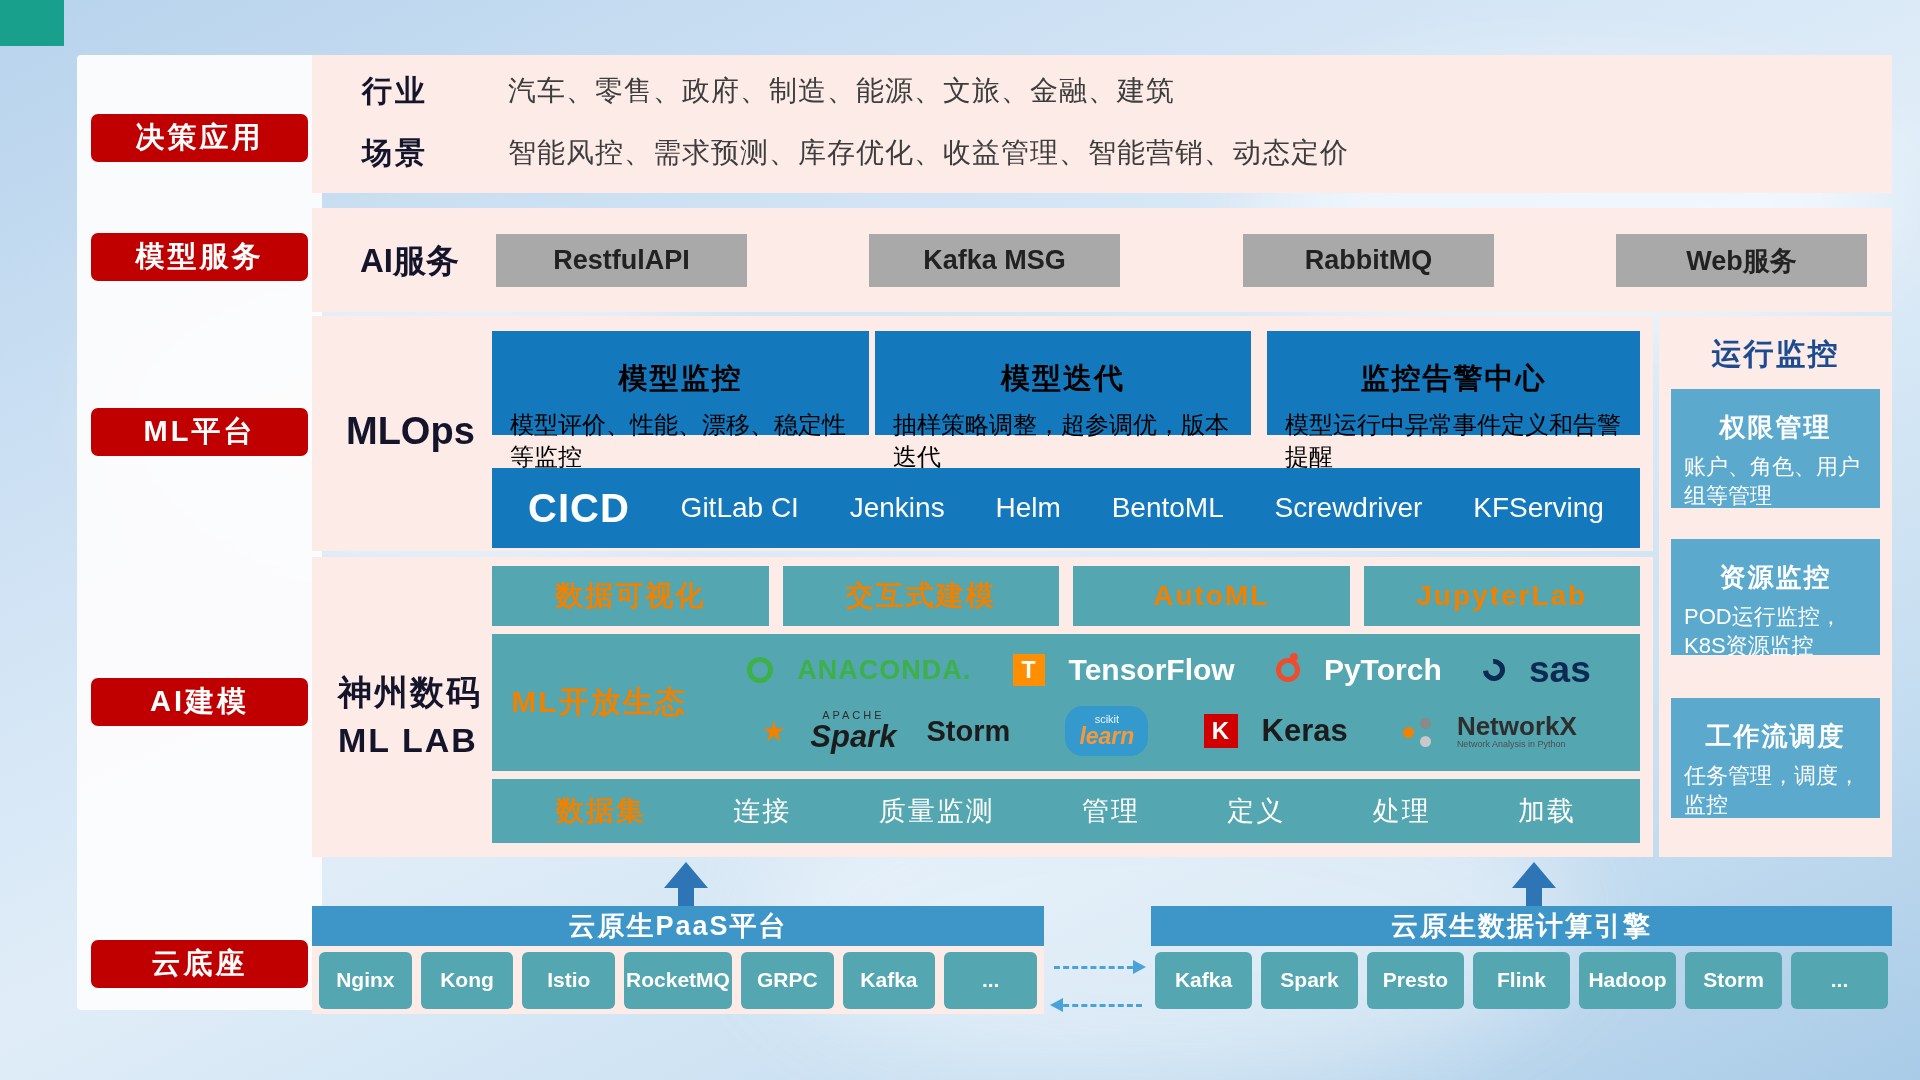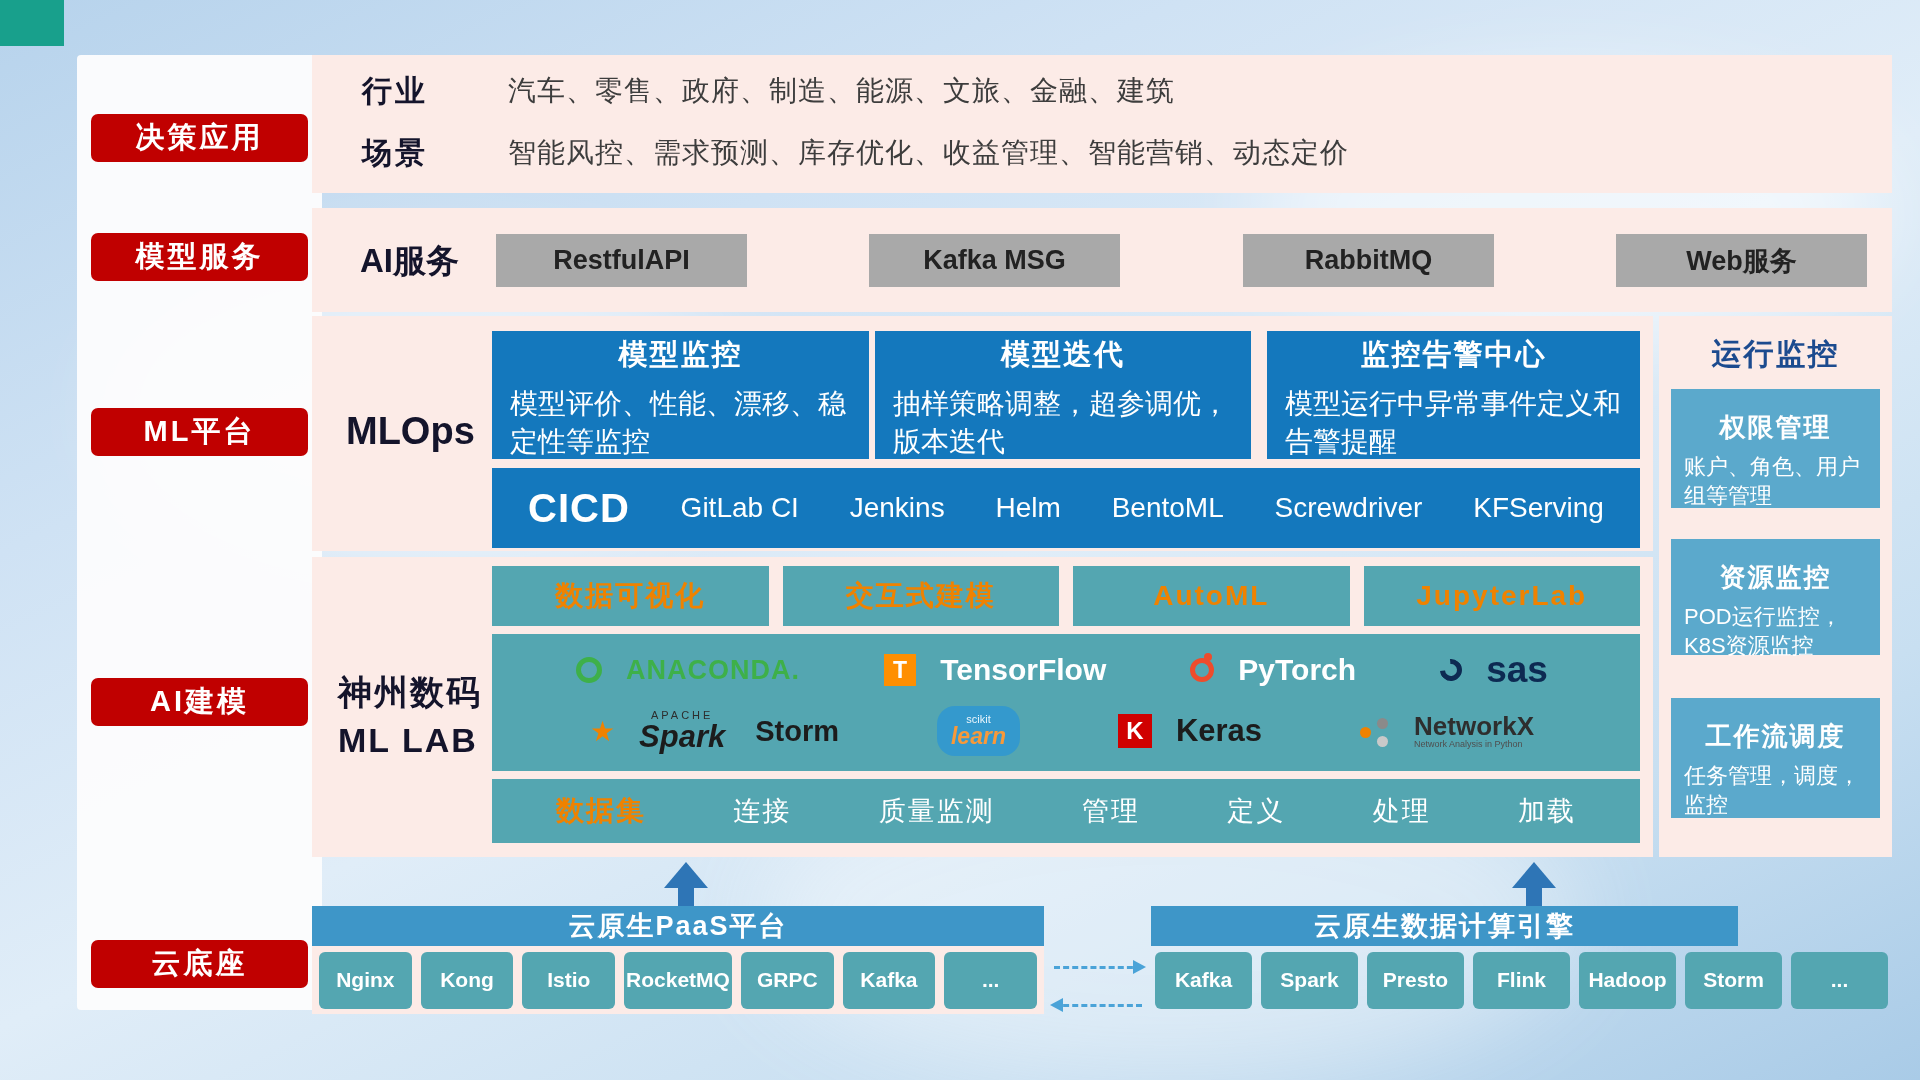--- a/index.html
+++ b/index.html
@@ -33,24 +33,24 @@
   
   .aiservice { left:312px; top:208px; width:1580px; height:104px; }
   .ais-label { position:absolute; left:48px; top:31px; font-size:33px; font-weight:bold; color:#14142b; }
   .gray-btn { position:absolute; top:26px; width:251px; height:53px; background:#a9a9a9; color:#222;
     font-size:27px; font-weight:bold; display:flex; align-items:center; justify-content:center; }
   .g0{left:184px} .g1{left:557px} .g2{left:931px} .g3{left:1304px}
 
   
   .mlops { left:312px; top:316px; width:1341px; height:235px; }
   .mlops-label { position:absolute; left:34px; top:94px; font-size:38px; font-weight:bold; color:#14142b; }
-  .blue-card { position:absolute; top:15px; height:128px; background:#1478bd; color:#ffffff; padding:4px 18px 8px; }
+  .blue-card { position:absolute; top:15px; height:104px; background:#1478bd; color:#000000; padding:28px 18px 8px; }
   .c0{left:180px; width:377px} .c1{left:563px; width:376px} .c2{left:955px; width:373px}
   .blue-card .t { display:block; text-align:center; font-size:29px; font-weight:bold; letter-spacing:2px; margin-bottom:10px; }
-  .blue-card .d { display:block; font-size:28px; line-height:1.35; }
+  .blue-card .d { display:block; font-size:24px; line-height:1.35; }
   .cicd-bar { position:absolute; left:180px; top:152px; width:1148px; height:80px; background:#1478bd; color:#fff;
     display:flex; align-items:center; justify-content:space-between; padding:0 36px; }
   .cicd-label { font-size:40px; font-weight:bold; letter-spacing:1px; }
   .cicd-item { font-size:28px; }
 
   
   .mllab { left:312px; top:557px; width:1341px; height:300px; }
   .mllab-label { position:absolute; left:26px; top:112px; font-size:34px; font-weight:bold; color:#14142b;
     line-height:1.4; letter-spacing:2px; }
   .tools-row { position:absolute; left:180px; top:9px; width:1148px; height:60px; display:flex; gap:14px; }
@@ -102,21 +102,21 @@
   .m0{top:73px; height:119px} .m1{top:223px; height:116px} .m2{top:382px; height:120px}
   .mcard .t { display:block; text-align:center; font-size:26px; font-weight:bold; letter-spacing:2px; margin-bottom:8px; }
   .mcard .d { display:block; font-size:22px; line-height:1.3; }
 
   
   .backing { position:absolute; background:#fcebe7; }
   .paas-backing { left:312px; top:946px; width:732px; height:68px; }
   .bottom-bar { position:absolute; top:906px; height:40px; background:#3e96c8; color:#fff; font-size:27px;
     font-weight:bold; letter-spacing:2px; display:flex; align-items:center; justify-content:center; }
   .paas-bar { left:312px; width:732px; }
-  .engine-bar { left:1151px; width:587px; }
+  .engine-bar { left:1151px; width:741px; }
   .chip-row { position:absolute; top:952px; height:57px; display:flex; gap:9px; }
   .paas-chips { left:319px; width:718px; }
   .engine-chips { left:1155px; width:733px; }
   .chip { flex:1; background:#54a6b1; color:#fff; font-size:21px; font-weight:bold; border-radius:6px;
     display:flex; align-items:center; justify-content:center; text-align:center; line-height:1.05; padding:2px; }
 
   
   .up-arrow { position:absolute; width:44px; top:862px; }
   .up-arrow .head { width:0; height:0; border-left:22px solid transparent; border-right:22px solid transparent;
     border-bottom:26px solid #2e75b6; }
@@ -196,20 +196,21 @@
       <div>神州数码</div>
       <div>ML LAB</div>
     </div>
     <div class="tools-row">
       <div class="teal-btn">数据可视化</div>
       <div class="teal-btn">交互式建模</div>
       <div class="teal-btn">AutoML</div>
       <div class="teal-btn">JupyterLab</div>
     </div>
     <div class="eco">
+      <div class="eco-label">ML开放生态</div>
       <div class="eco-rows">
         <div class="eco-row">
           <div class="logo">
             <span class="ana-icon"></span>
             <span class="ana-text">ANACONDA.</span>
           </div>
           <div class="logo">
             <span class="tf-icon">T</span>
             <span class="tf-text">TensorFlow</span>
           </div>

